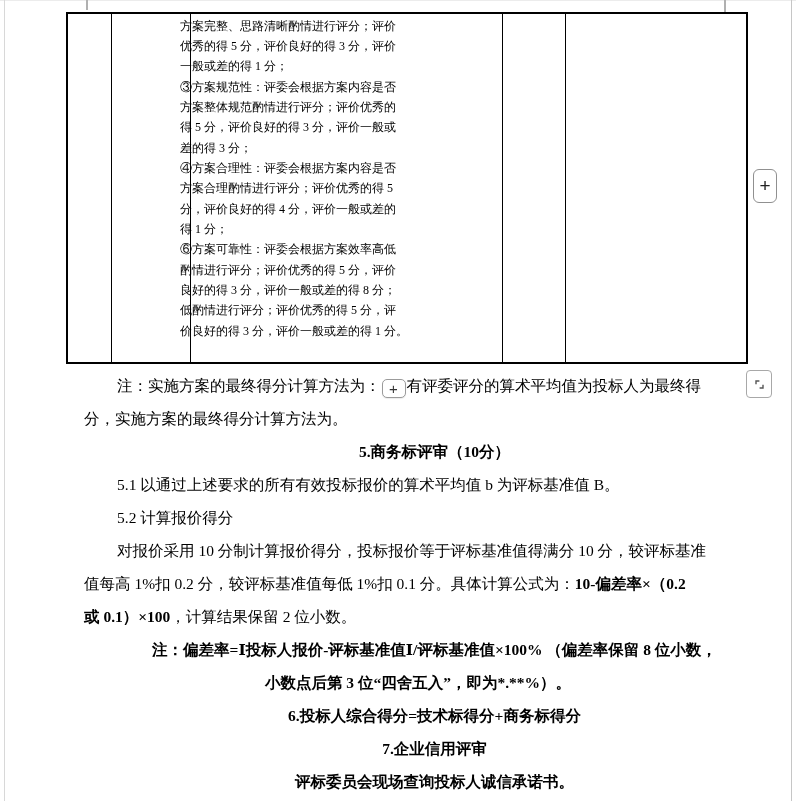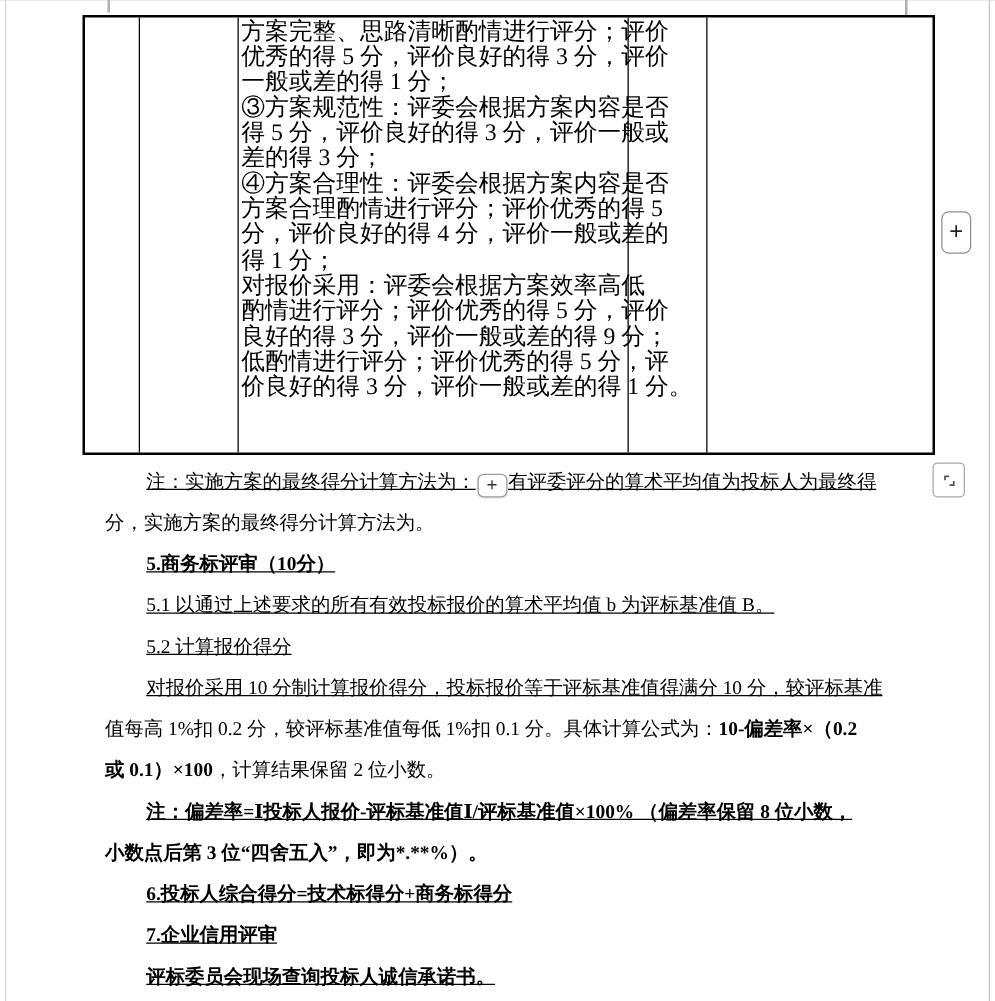--- a/index.html
+++ b/index.html
@@ -21,30 +21,30 @@
   .doc-table{
     position:absolute;left:66px;top:12px;width:682px;height:352px;
     border:2.5px solid #000;box-sizing:border-box;background:#fff;
   }
   .v-div{position:absolute;top:0;bottom:0;width:1px;background:#000;}
   .v-div.c1{left:42.5px;}
   .v-div.c2{left:121.5px;}
   .v-div.c3{left:433.5px;}
   .v-div.c4{left:496.5px;}
   .cell-text{
-    position:absolute;left:125px;top:1.5px;width:306px;
-    font-size:19px;line-height:20.35px;white-space:nowrap;
+    position:absolute;left:112px;top:1.5px;width:306px;
+    font-size:12px;line-height:20.35px;white-space:nowrap;
   }
   .cell-text div{height:20.35px;}
 
   
   .body-text{position:absolute;left:84px;top:369px;width:668px;font-size:15.5px;}
   .ln{height:33px;line-height:33px;white-space:nowrap;}
-  .ind{padding-left:33px;text-decoration:underline;}
-  .b{font-weight:bold;}
+  .ind{padding-left:33px;}
+  .b{font-weight:bold;text-align:center;}
 
   
   .inline-plus{
     display:inline-block;width:24px;height:19px;line-height:17px;
     border:1px solid #9b9b9b;border-radius:5px;background:#fff;
     text-align:center;font-size:15px;color:#333;vertical-align:-3px;
     box-sizing:border-box;margin:0 1px;
     font-family:"Liberation Sans","DejaVu Sans",sans-serif;
     box-shadow:0 1px 1px rgba(0,0,0,0.08);
   }
@@ -72,29 +72,30 @@
 <div class="doc-table">
   <div class="v-div c1"></div>
   <div class="v-div c2"></div>
   <div class="v-div c3"></div>
   <div class="v-div c4"></div>
   <div class="cell-text">
     <div>方案完整、思路清晰酌情进行评分；评价</div>
     <div>优秀的得 5 分，评价良好的得 3 分，评价</div>
     <div>一般或差的得 1 分；</div>
     <div>③方案规范性：评委会根据方案内容是否</div>
+    <div>方案整体规范酌情进行评分；评价优秀的</div>
     <div>得 5 分，评价良好的得 3 分，评价一般或</div>
     <div>差的得 3 分；</div>
     <div>④方案合理性：评委会根据方案内容是否</div>
     <div>方案合理酌情进行评分；评价优秀的得 5</div>
     <div>分，评价良好的得 4 分，评价一般或差的</div>
     <div>得 1 分；</div>
-    <div>对报价采用：评委会根据方案效率高低</div>
+    <div>⑥方案可靠性：评委会根据方案效率高低</div>
     <div>酌情进行评分；评价优秀的得 5 分，评价</div>
-    <div>良好的得 3 分，评价一般或差的得 9 分；</div>
+    <div>良好的得 3 分，评价一般或差的得 8 分；</div>
     <div>低酌情进行评分；评价优秀的得 5 分，评</div>
     <div>价良好的得 3 分，评价一般或差的得 1 分。</div>
   </div>
 </div>
 
 <div class="side-plus">+</div>
 <div class="resize-btn">
   <span style="display:inline-flex;">
     <svg width="13" height="13" viewBox="0 0 13 13">
       <path d="M3,6.2 L3,3 L6.4,3" fill="none" stroke="#555" stroke-width="1.4"></path>

